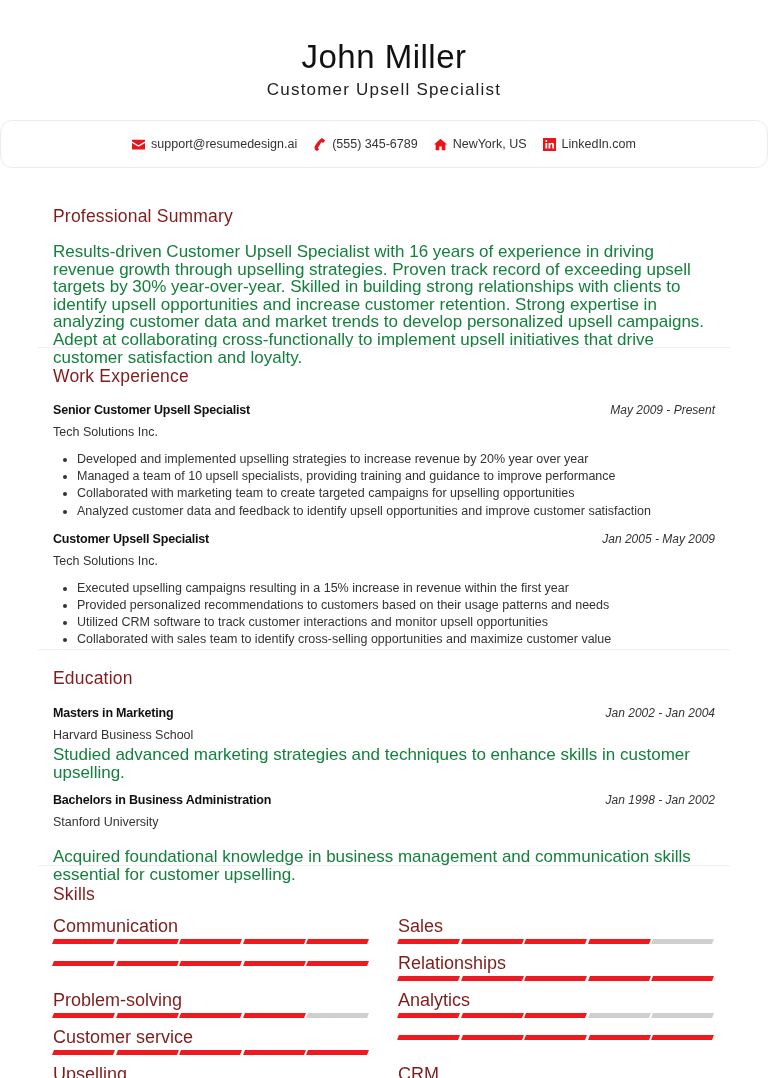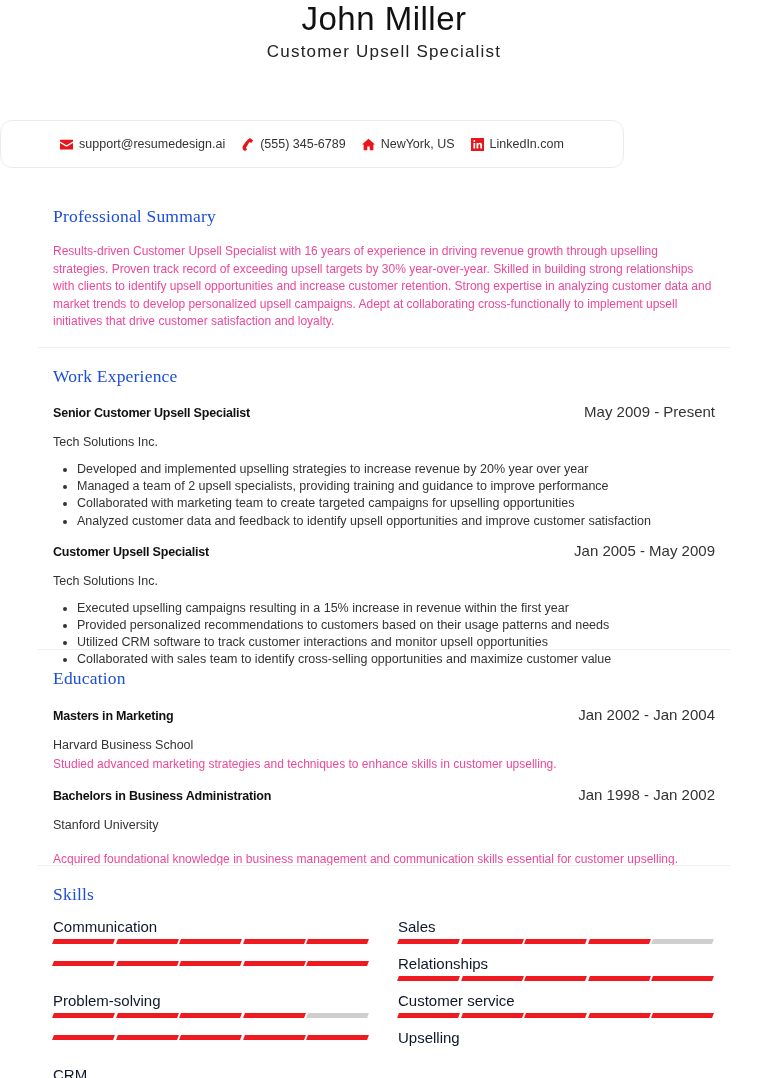--- a/index.html
+++ b/index.html
@@ -1,47 +1,47 @@
 <!DOCTYPE html>
 <html><head>
   <meta charset="utf-8">
   <style>
     * { box-sizing: border-box; margin: 0; padding: 0; }
     html, body { width: 768px; height: 1078px; overflow: hidden; background: #ffffff; }
     body { font-family: "Liberation Sans", "DejaVu Sans", sans-serif; color: #333; position: relative; }
 
-    .header { text-align: center; }
+    .header { text-align: center; padding-top: 38px; }
     .name { font-size: 33px; font-weight: 400; color: #111; letter-spacing: 0.5px; line-height: 38px; }
     .title { font-size: 17px; color: #222; letter-spacing: 1.2px; margin-top: 3px; line-height: 22px; }
 
     .contact-bar {
-      position: absolute; left: 0; top: 120px; width: 624px; height: 48px;
+      position: absolute; left: 0; top: 120px; width: 768px; height: 48px;
       border: 1px solid #ececec; border-radius: 12px; background: #fff;
       display: flex; align-items: center; justify-content: center; gap: 16px;
       font-size: 12.5px; color: #333;
     }
     .contact-item { display: flex; align-items: center; gap: 6px; }
     .icon { display: inline-flex; width: 13px; height: 13px; align-items: center; justify-content: center; }
     .icon svg { width: 13px; height: 13px; fill: #e8161b; }
 
     .section { position: absolute; left: 38px; width: 692px; padding: 0 15px; }
     .divider { position: absolute; left: 38px; width: 692px; height: 1px; background: #efefef; }
-    .section-title { font-size: 17.5px; color: #1d4ed8; font-weight: 400; letter-spacing: 0.2px; line-height: 22px; font-family: Liberation Serif, serif; }
-    .para { font-size: 12px; line-height: 17.6px; color: #ec4899; }
+    .section-title { font-size: 17.5px; color: #7f1d1d; font-weight: 400; letter-spacing: 0.2px; line-height: 22px; }
+    .para { font-size: 17px; line-height: 17.6px; color: #15803d; }
 
     .entry-head { display: flex; justify-content: space-between; align-items: baseline; margin-top: 12px; }
     .entry-role { font-size: 12.5px; font-weight: 700; color: #111; letter-spacing: -0.2px; }
-    .entry-date { font-size: 15px; color: #333; }
-    .entry-org { font-size: 12.5px; color: #333; margin-top: 14px; line-height: 17px; }
+    .entry-date { font-size: 12px; color: #333; font-style: italic; }
+    .entry-org { font-size: 12.5px; color: #333; margin-top: 7px; line-height: 17px; }
     ul.bullets { margin-top: 10px; padding-left: 24px; font-size: 12.5px; line-height: 17.2px; color: #333; }
     ul.bullets li { list-style: disc; }
 
     .skills-grid { display: grid; grid-template-columns: 316px 316px; column-gap: 29px; row-gap: 0; margin-top: 14px; }
     .skill { height: 37px; }
-    .skill-name { font-size: 15px; color: #0f172a; line-height: 15px; }
+    .skill-name { font-size: 18px; color: #7f1d1d; line-height: 15px; }
     .skill-bar { display: flex; gap: 3px; margin-top: 5px; }
     .seg { width: 60.6px; height: 5px; transform: skewX(-20deg); }
     .seg.on { background: #ef1a1f; }
     .seg.off { background: #cfcfcf; }
   </style>
 </head>
 <body>
 
 <div class="header">
   <div class="name">John Miller</div>
@@ -95,21 +95,21 @@
   <div class="section-title">Work Experience</div>
 
   <div style="margin-top:16px;">
     <div class="entry-head">
       <span class="entry-role">Senior Customer Upsell Specialist</span>
       <span class="entry-date">May 2009 - Present</span>
     </div>
     <div class="entry-org">Tech Solutions Inc.</div>
     <ul class="bullets">
       <li>Developed and implemented upselling strategies to increase revenue by 20% year over year</li>
-      <li>Managed a team of 2 upsell specialists, providing training and guidance to improve performance</li>
+      <li>Managed a team of 10 upsell specialists, providing training and guidance to improve performance</li>
       <li>Collaborated with marketing team to create targeted campaigns for upselling opportunities</li>
       <li>Analyzed customer data and feedback to identify upsell opportunities and improve customer satisfaction</li>
     </ul>
   </div>
 
   <div style="margin-top:8px;">
     <div class="entry-head">
       <span class="entry-role">Customer Upsell Specialist</span>
       <span class="entry-date">Jan 2005 - May 2009</span>
     </div>
@@ -193,20 +193,30 @@
         <div class="skill-name">Problem-solving</div>
         <div class="skill-bar">
           <span class="seg on"></span>
           <span class="seg on"></span>
           <span class="seg on"></span>
           <span class="seg on"></span>
           <span class="seg off"></span>
         </div>
       </div>
       <div class="skill">
+        <div class="skill-name">Analytics</div>
+        <div class="skill-bar">
+          <span class="seg on"></span>
+          <span class="seg on"></span>
+          <span class="seg on"></span>
+          <span class="seg off"></span>
+          <span class="seg off"></span>
+        </div>
+      </div>
+      <div class="skill">
         <div class="skill-name">Customer service</div>
         <div class="skill-bar">
           <span class="seg on"></span>
           <span class="seg on"></span>
           <span class="seg on"></span>
           <span class="seg on"></span>
           <span class="seg on"></span>
         </div>
       </div>
       <div class="skill">

